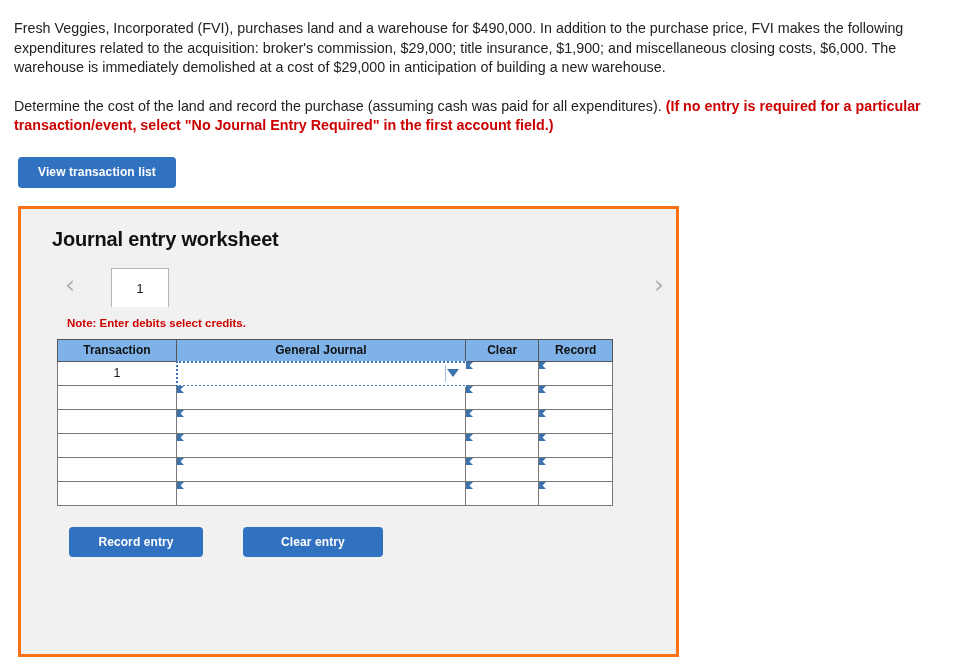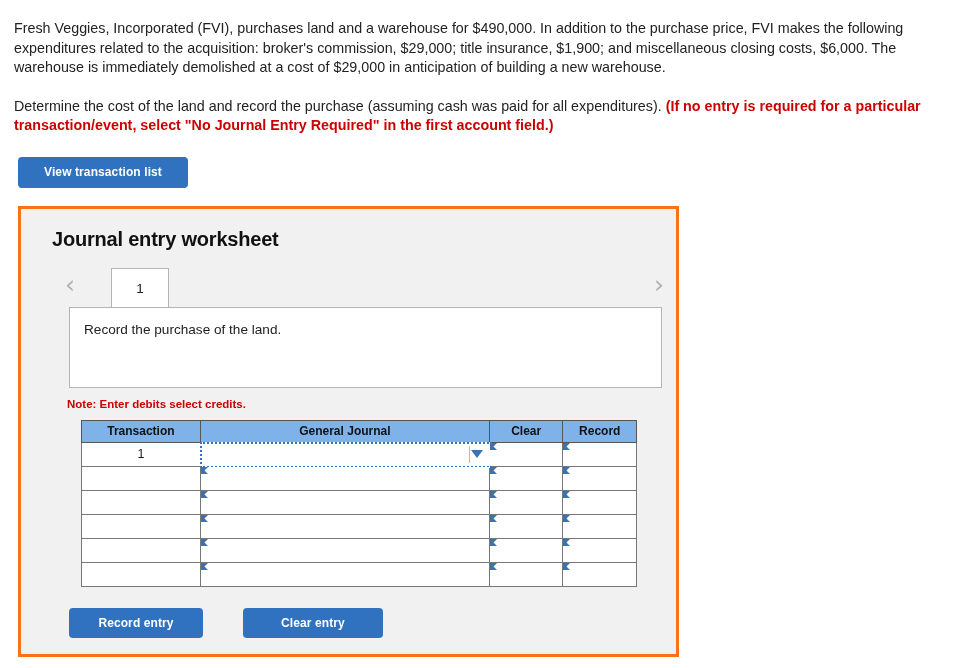--- a/index.html
+++ b/index.html
@@ -45,21 +45,21 @@
     font-family: "Liberation Sans", sans-serif;
     font-weight: bold;
     font-size: 12px;
     letter-spacing: 0.1px;
     text-align: center;
     cursor: pointer;
     padding: 0;
   }
   .btn-view-transaction {
     margin: 21px 0 0 18px;
-    width: 170px;
+    width: 158px;
     height: 31px;
     line-height: 31px;
   }
 
   
   .worksheet {
     position: relative;
     margin: 18px 0 0 18px;
     width: 661px;
     height: 451px;
@@ -131,21 +131,21 @@
 
   .note {
     margin: 10px 0 0 46px;
     color: #cc0000;
     font-size: 11.5px;
     font-weight: bold;
   }
 
   
   .jtable-wrap {
-    margin: 10px 0 0 48px;
+    margin: 10px 0 0 24px;
     padding-left: 12px;
   }
   table.jtable {
     border-collapse: collapse;
     table-layout: fixed;
     width: 556px;
   }
   table.jtable th {
     background: #7eb2e8;
     border: 1px solid #555555;
@@ -262,21 +262,20 @@
 <div class="worksheet">
 
   <div class="ws-title">Journal entry worksheet</div>
 
   <div class="tabstrip">
     <div class="nav-arrow nav-prev">‹</div>
     <div class="tab">1</div>
     <div class="nav-arrow nav-next">›</div>
   </div>
 
-  <div class="desc-box">Record the purchase of the land.</div>
 
   <div class="note">Note: Enter debits select credits.</div>
 
   <div class="jtable-wrap">
     <table class="jtable">
       <colgroup>
         <col class="col-trans">
           <col class="col-gj">
           <col class="col-debit">
           <col class="col-credit">

